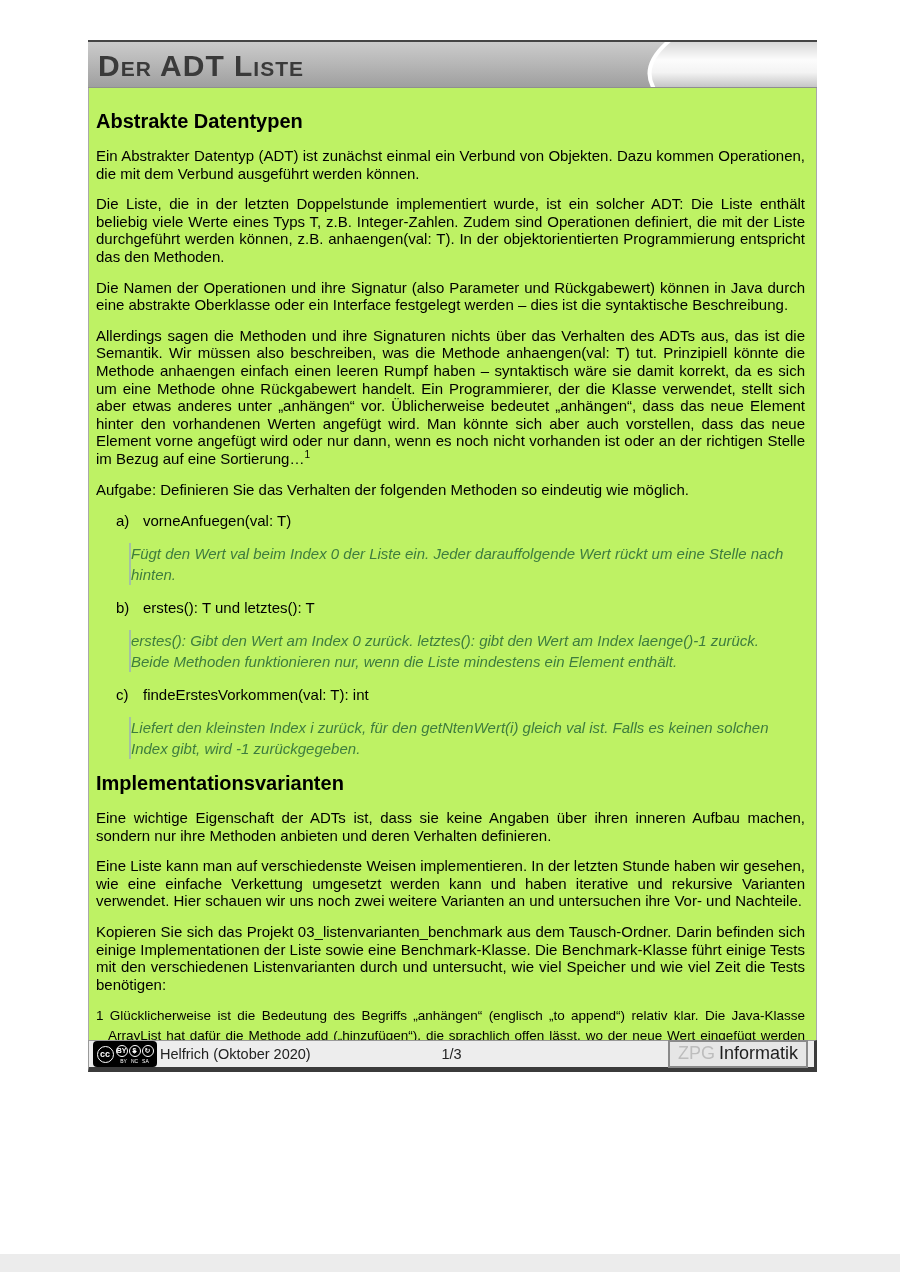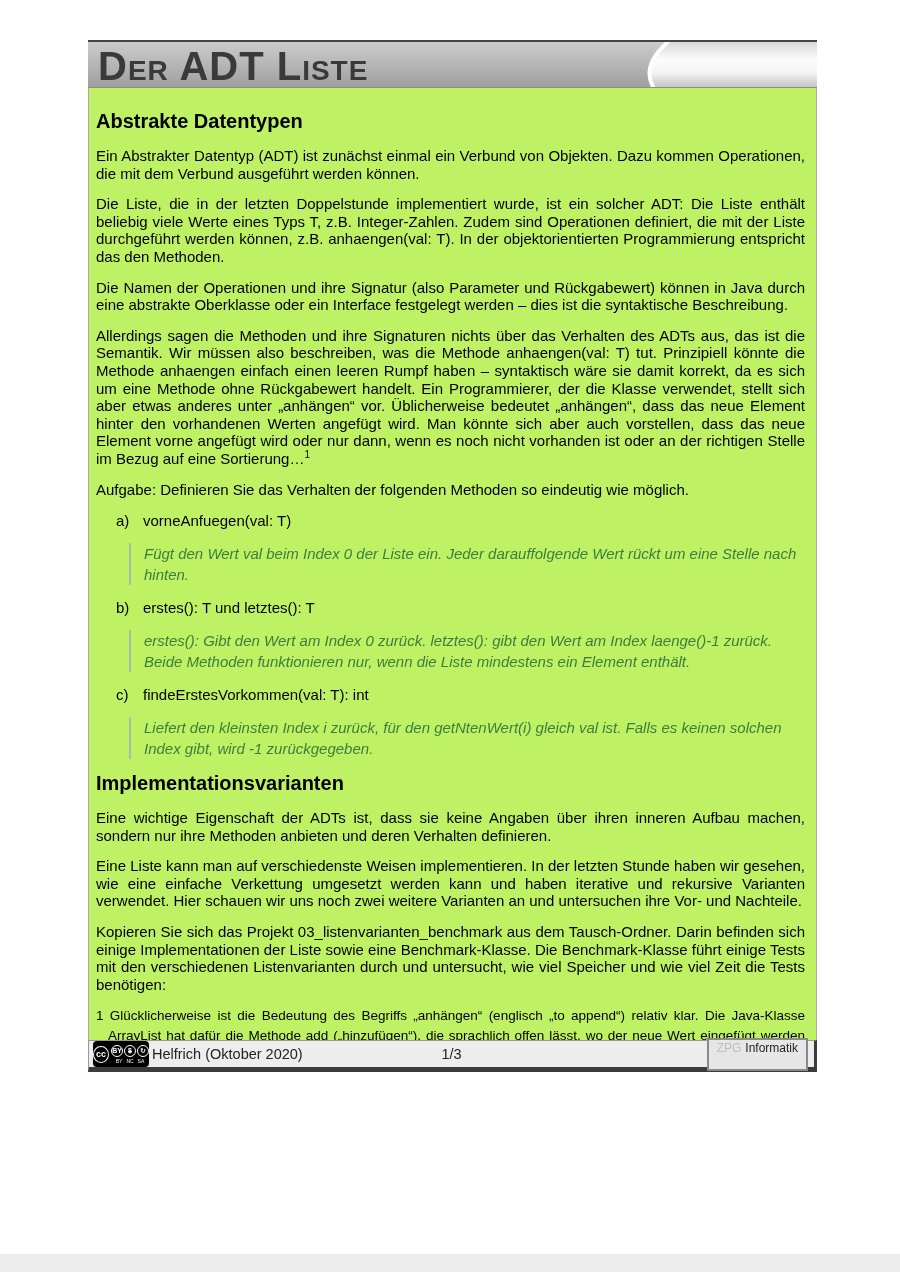--- a/index.html
+++ b/index.html
@@ -22,21 +22,21 @@
   
   .titlebar {
     position: relative; height: 48px;
     border-top: 2px solid #454545;
     border-bottom: 1px solid #8f8f8f;
     overflow: hidden;
   }
   .titlebar svg { position: absolute; inset: 0; width: 100%; height: 100%; display: block; }
   .titlebar .title {
     position: absolute; left: 10px; top: 4px;
-    font-size: 40px; font-weight: bold; letter-spacing: 1px;
+    font-size: 30px; font-weight: bold; letter-spacing: 1px;
     font-variant: small-caps;
     color: #3a3a3a;
     line-height: 40px;
     white-space: nowrap;
   }
   
   .content {
     border-left: 1px solid #a9a9a9;
     border-right: 1px solid #a9a9a9;
     background: #bef264;
@@ -58,21 +58,21 @@
   .def-item {
     display: flex; align-items: baseline;
     padding-left: 20px;
     font-size: 15px; line-height: 18px;
     margin: 14px 0 13px 0;
   }
   .def-item .marker { display: inline-block; width: 27px; flex: 0 0 27px; }
   .answer {
     margin: 13px 6px 13px 33px;
     border-left: 2px solid #a5c0a5;
-    padding-left: 13px;
+    padding-left: 0;
     font-size: 15px; line-height: 21px;
     font-style: italic;
     color: #3e7c3e;
   }
   .footnote {
     margin-top: 7px;
     font-size: 13.5px; line-height: 20px;
     text-align: justify;
     padding-left: 12px; text-indent: -12px;
   }
@@ -83,21 +83,21 @@
     background: #ededed;
     border-top: 1px solid #9a9a9a;
     border-left: 1px solid #9a9a9a;
     border-right: 3px solid #3b3b3b;
     border-bottom: 5px solid #3b3b3b;
     display: flex; align-items: center;
     padding: 0 6px 0 4px;
     font-size: 14.5px; color: #222;
   }
   .cc-badge {
-    width: 56px; height: 26px; background: #000; border-radius: 4px;
+    width: 64px; height: 26px; background: #000; border-radius: 4px;
     display: flex; align-items: center; justify-content: center; gap: 2px;
     flex: 0 0 auto;
   }
   .cc-main {
     width: 17px; height: 17px; border: 1.5px solid #fff; border-radius: 50%;
     color: #fff; font-size: 9px; font-weight: bold;
     display: flex; align-items: center; justify-content: center;
   }
   .cc-cluster { display: flex; flex-direction: column; align-items: center; }
   .cc-row { display: flex; gap: 1px; }
@@ -109,22 +109,22 @@
   .cc-dot.nc span { text-decoration: line-through; }
   .cc-sub { display: flex; gap: 4px; color: #fff; font-size: 5px; margin-top: 1px; }
   .footer-author { margin-left: 3px; }
   .footer-page {
     position: absolute; left: 0; right: 0; text-align: center; pointer-events: none;
   }
   .zpg-box {
     margin-left: auto;
     border: 2px solid #8a8a8a;
     background: #e6e6e6;
-    padding: 1px 8px 14px 8px;
-    font-size: 12px;
+    padding: 1px 8px 2px 8px;
+    font-size: 18px;
     white-space: nowrap;
   }
   .zpg-light { color: #bdbdbd; }
   .zpg-dark { color: #1f1f1f; margin-left: 4px; }
 </style>
 </head>
 <body>
 
 <div class="sheet">
 

